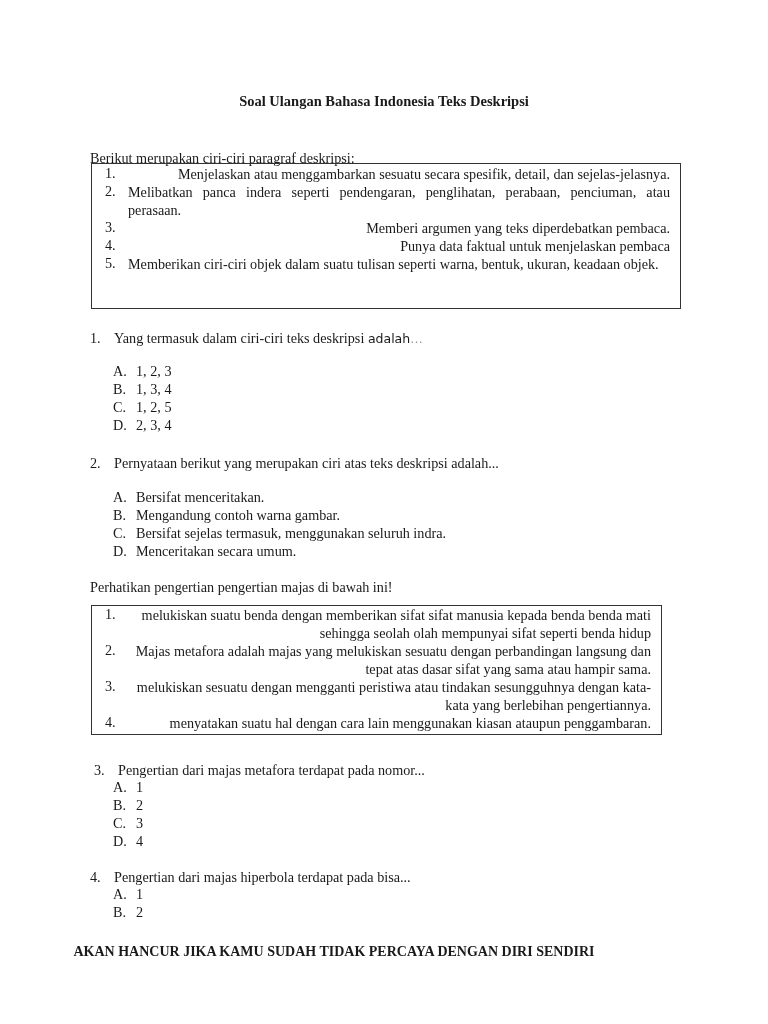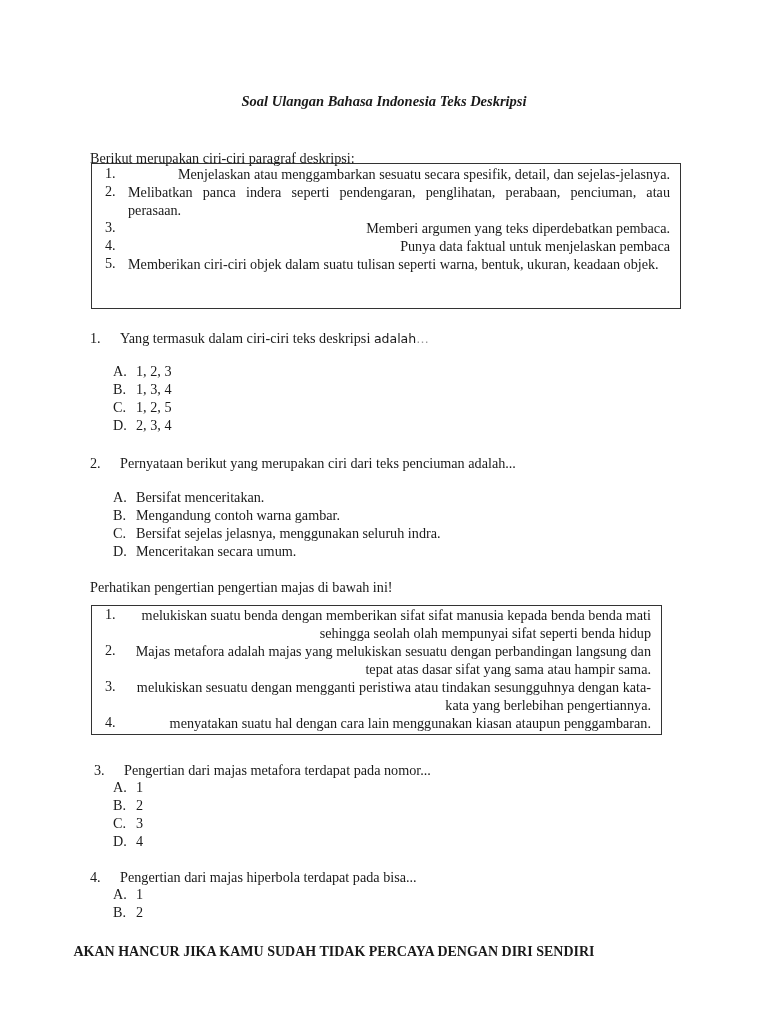--- a/index.html
+++ b/index.html
@@ -1,30 +1,30 @@
 <!DOCTYPE html>
 <html><head>
 <meta charset="utf-8">
 <style>
   html, body { margin: 0; padding: 0; background: #ffffff; }
   body { width: 768px; height: 1024px; position: relative; overflow: hidden;
          font-family: "Liberation Serif", serif; color: #1a1a1a; font-size: 14.2px; }
   .abs { position: absolute; white-space: nowrap; }
-  .title { left: 0; width: 768px; text-align: center; top: 93px; font-weight: bold; font-size: 14.5px; font-style: italic; }
+  .title { left: 0; width: 768px; text-align: center; top: 93px; font-weight: bold; font-size: 14.5px; }
   .intro { left: 90px; top: 128px; margin-top: 22px; }
   .box { position: absolute; border: 1.3px solid #333; box-sizing: border-box; }
   .box1 { left: 91px; top: 163px; width: 590px; height: 146px; }
   .box2 { left: 91px; top: 605px; width: 571px; height: 130px; }
   .li { position: absolute; left: 0; right: 0; }
   .num { position: absolute; left: 13px; }
   .txt { position: absolute; left: 36px; right: 10px; line-height: 18px; white-space: normal; text-align: right; }
   .justify { text-align: justify; text-align-last: left; }
   .q { position: absolute; left: 90px; }
   .qnum { position: absolute; left: 0; }
-  .qtxt { position: absolute; left: 30px; white-space: nowrap; }
+  .qtxt { position: absolute; left: 24px; white-space: nowrap; }
   .opt { position: absolute; left: 113px; white-space: nowrap; }
   .optL { display: inline-block; width: 23px; }
   .sans { font-family: "DejaVu Sans", sans-serif; font-size: 12.5px; }
   .ell { color: #999; }
   .footer { left: 0; width: 668px; text-align: center; top: 944px; font-weight: bold; font-size: 14px; }
 </style>
 </head>
 <body>
 
 <div class="abs title">Soal Ulangan Bahasa Indonesia Teks Deskripsi</div>
@@ -57,25 +57,25 @@
   <span class="qnum">1.</span>
   <span class="qtxt"><span>Yang termasuk dalam ciri-ciri teks deskripsi</span> <span class="sans">adalah</span><span class="sans ell">…</span></span>
 </div>
 <div class="opt" style="top:363px"><span class="optL">A.</span><span>1, 2, 3</span></div>
 <div class="opt" style="top:381px"><span class="optL">B.</span><span>1, 3, 4</span></div>
 <div class="opt" style="top:399px"><span class="optL">C.</span><span>1, 2, 5</span></div>
 <div class="opt" style="top:417px"><span class="optL">D.</span><span>2, 3, 4</span></div>
 
 <div class="q" style="top:455px">
   <span class="qnum">2.</span>
-  <span class="qtxt">Pernyataan berikut yang merupakan ciri dari teks penciuman adalah...</span>
+  <span class="qtxt">Pernyataan berikut yang merupakan ciri atas teks deskripsi adalah...</span>
 </div>
 <div class="opt" style="top:489px"><span class="optL">A.</span><span>Bersifat menceritakan.</span></div>
 <div class="opt" style="top:507px"><span class="optL">B.</span><span>Mengandung contoh warna gambar.</span></div>
-<div class="opt" style="top:525px"><span class="optL">C.</span><span>Bersifat sejelas jelasnya, menggunakan seluruh indra.</span></div>
+<div class="opt" style="top:525px"><span class="optL">C.</span><span>Bersifat sejelas termasuk, menggunakan seluruh indra.</span></div>
 <div class="opt" style="top:543px"><span class="optL">D.</span><span>Menceritakan secara umum.</span></div>
 
 <div class="abs" style="left:90px; top:579px">Perhatikan pengertian pengertian majas di bawah ini!</div>
 
 <div class="box box2">
   <div class="li" style="top:0px">
     <span class="num">1.</span>
     <span class="txt">melukiskan suatu benda dengan memberikan sifat sifat manusia kepada benda benda mati sehingga seolah olah mempunyai sifat seperti benda hidup</span>
   </div>
   <div class="li" style="top:36px">

